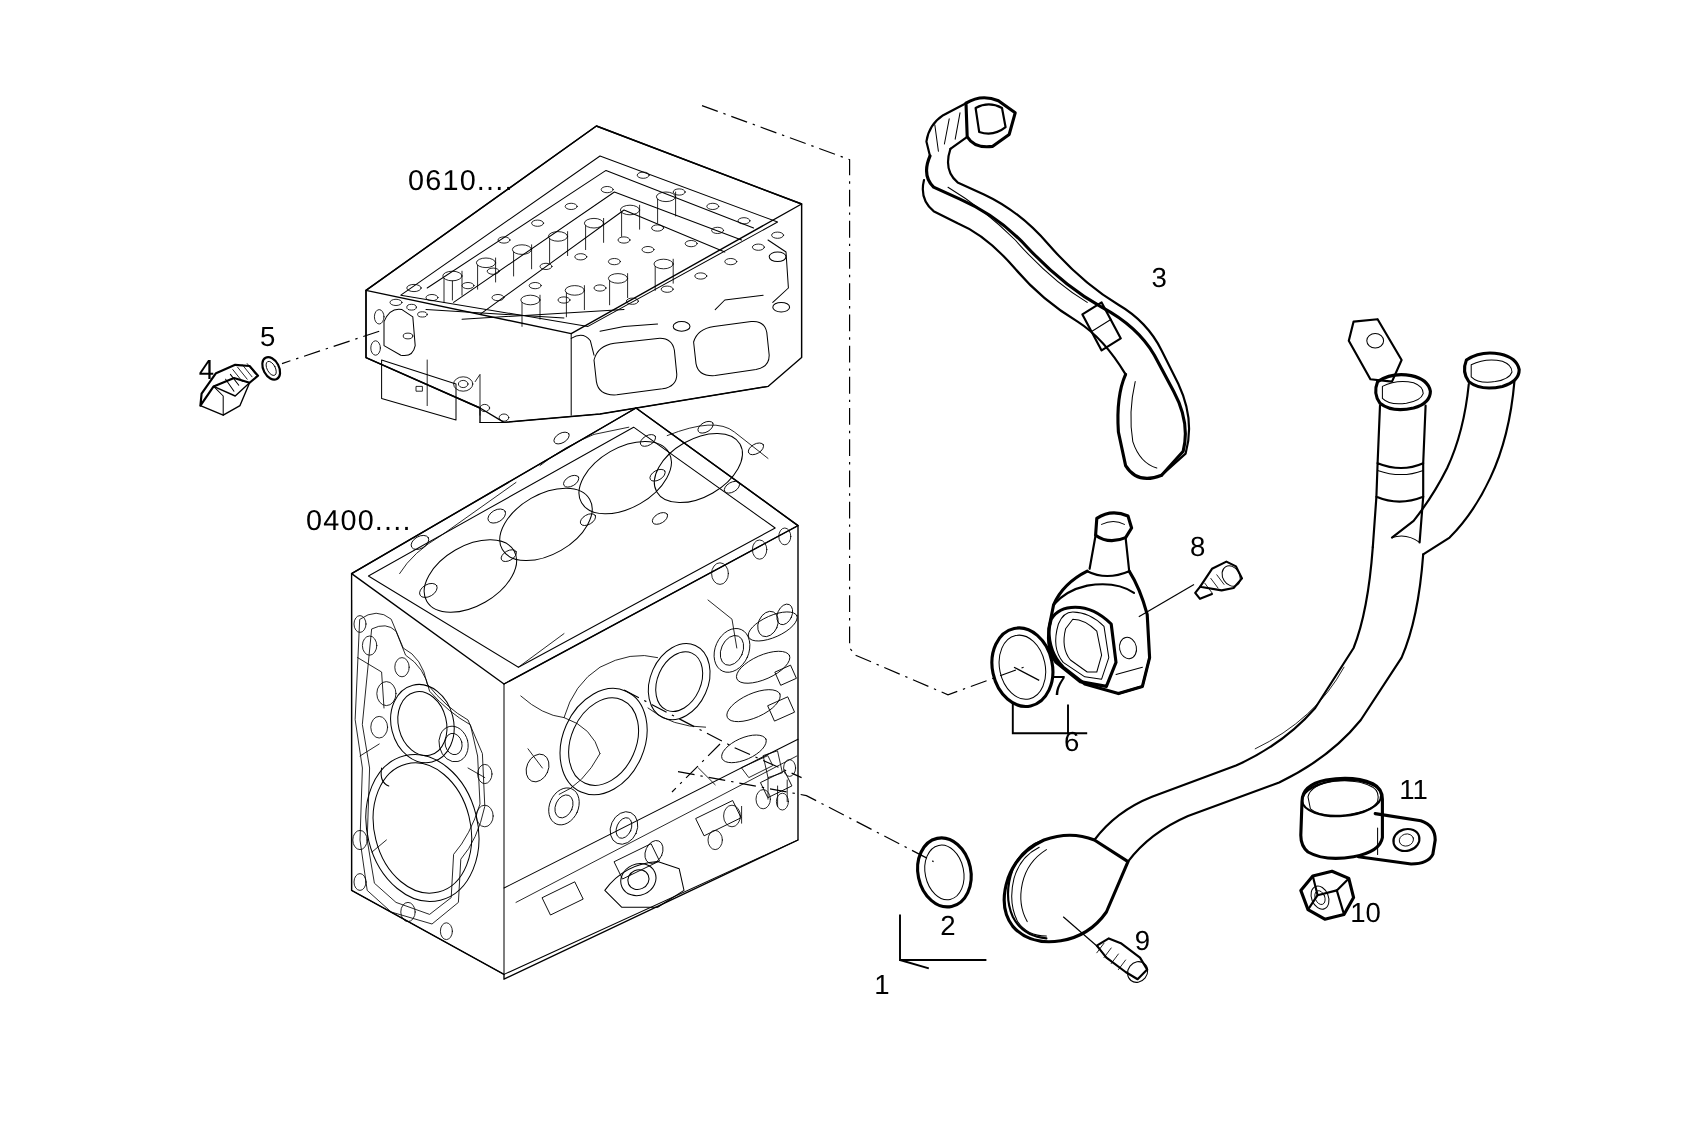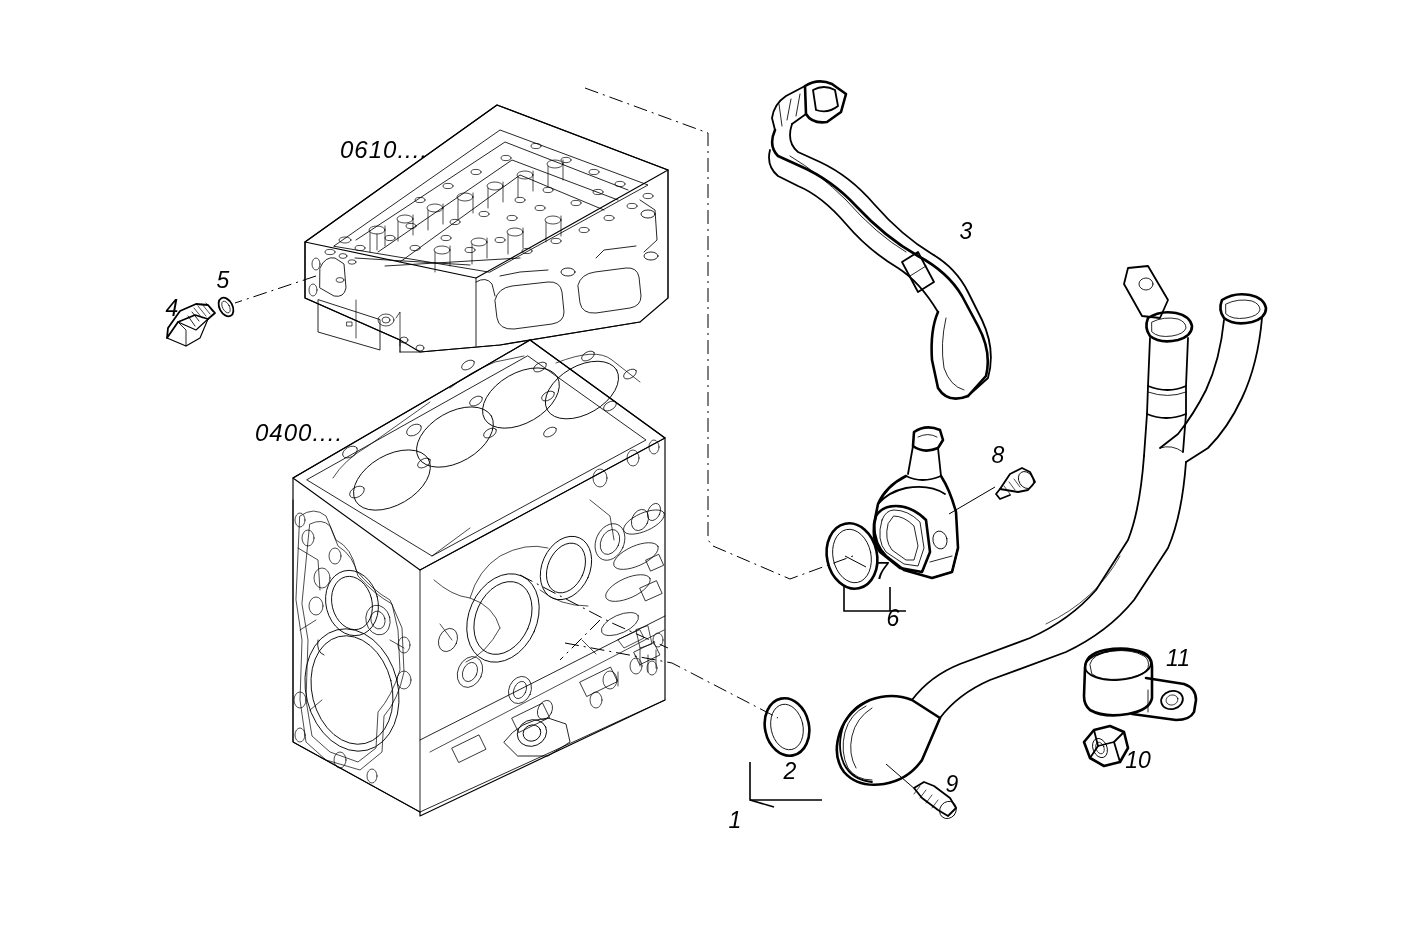--- a/index.html
+++ b/index.html
@@ -4,21 +4,21 @@
 <title>Engine Coolant Parts Diagram</title>
 <style>
   html,body{margin:0;padding:0;background:#ffffff;}
   body{
     width:1418px;height:945px;
     font-family:"Liberation Sans", sans-serif;
     color:#000000;
     overflow:hidden;
     position:relative;
   }
-  #diagram-root{position:absolute;left:0;top:0;width:1418px;height:945px;font-style:italic;}
+  #diagram-root{position:absolute;left:0;top:0;width:1418px;height:945px;}
   svg#parts-svg{position:absolute;left:0;top:0;width:1418px;height:945px;display:block;}
   .callout-text{
     font-family:"Liberation Sans", sans-serif;
     font-size:23px;
     fill:#000000;
     dominant-baseline:middle;
   }
   .group-text{
     font-family:"Liberation Sans", sans-serif;
     font-size:24px;

